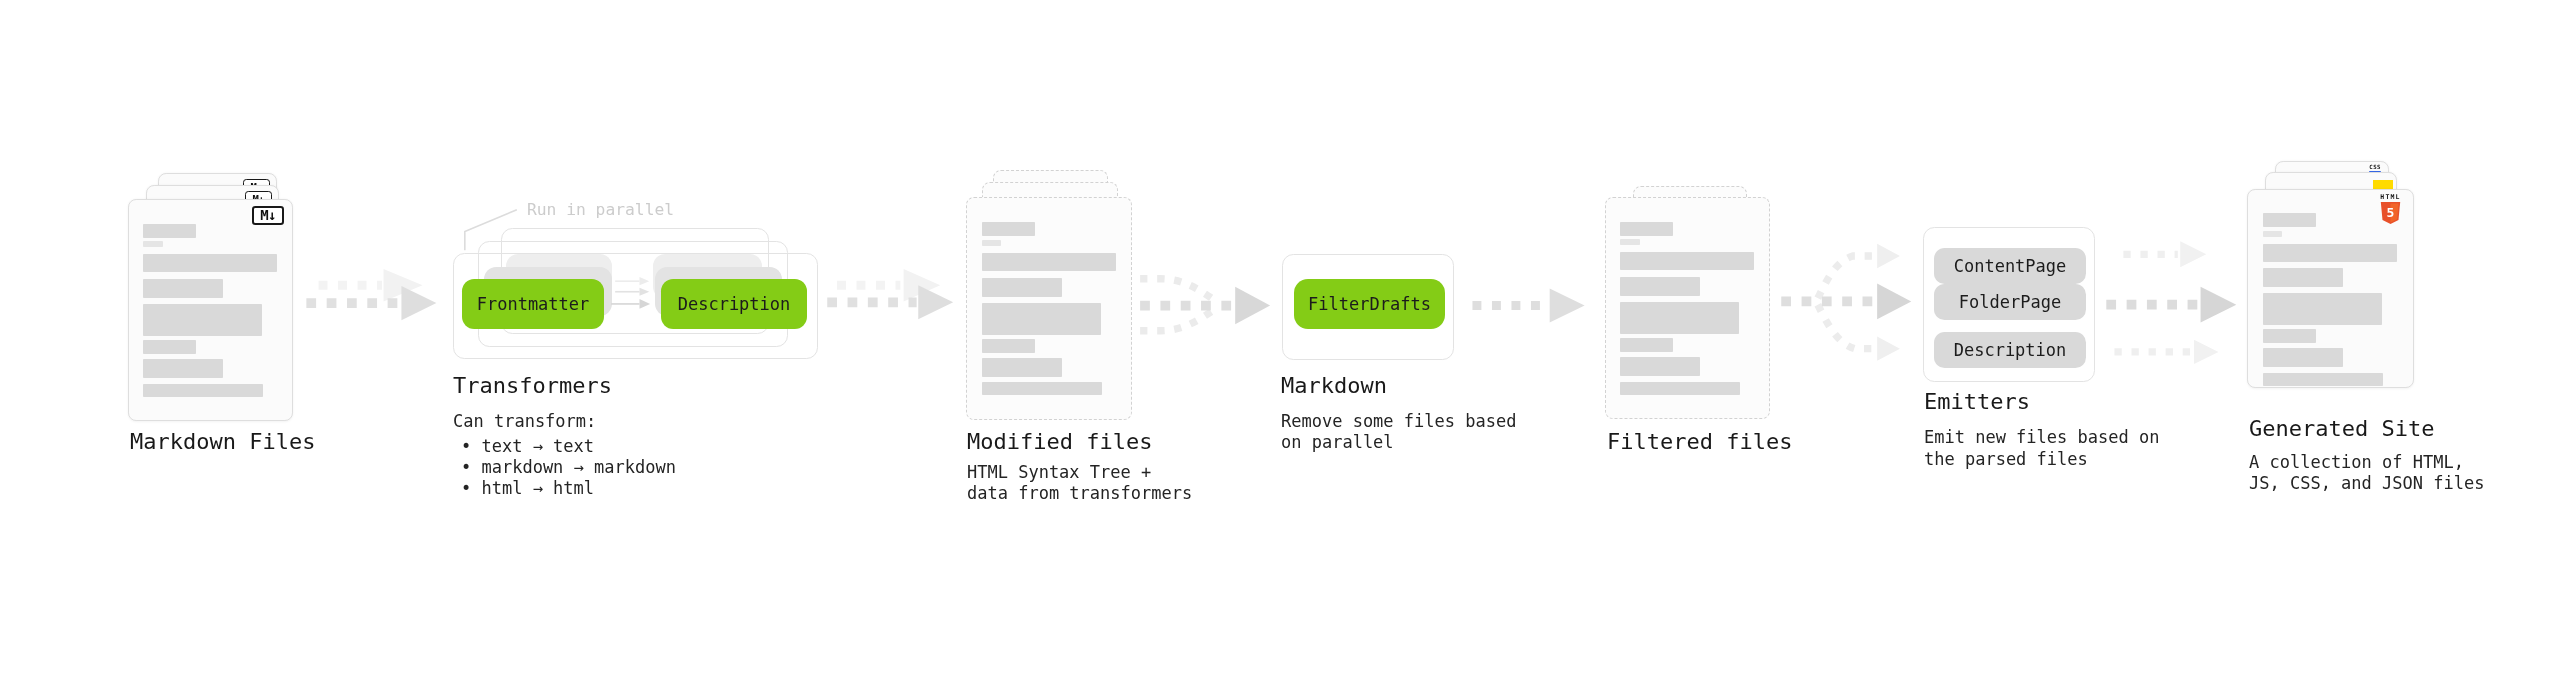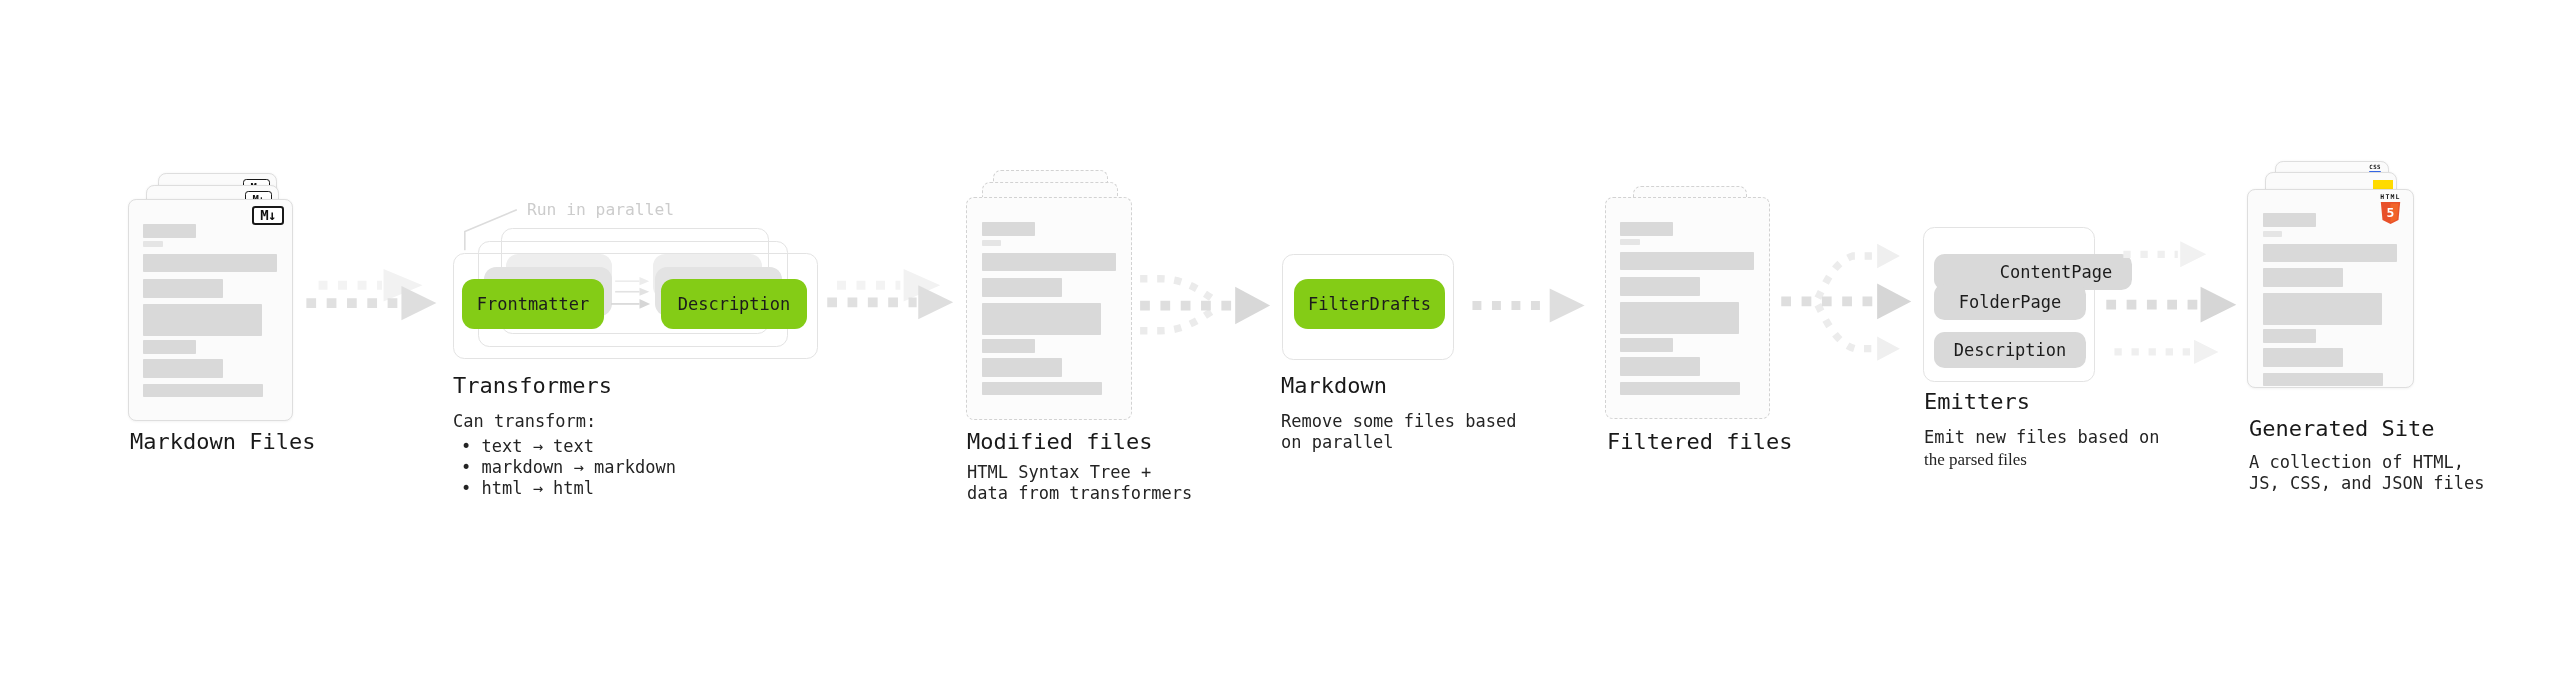--- a/index.html
+++ b/index.html
@@ -118,26 +118,26 @@
       <div class="bar" style="left:14px;top:104px;width:119px;height:32px;"></div>
       <div class="bar" style="left:14px;top:140px;width:53px;height:14px;"></div>
       <div class="bar" style="left:14px;top:159px;width:80px;height:18.7px;"></div>
       <div class="bar" style="left:14px;top:184px;width:120px;height:13px;"></div>
     </div>
     <div class="label" style="left:1607px;top:429px;">Filtered files</div>
   </div>
 
   <div>
     <div class="obox" style="left:1923px;top:227px;width:172px;height:155px;"></div>
-    <div class="epill" style="left:1934px;top:254px;width:152px;height:36px;padding-left:46px;">ContentPage</div>
+    <div class="epill" style="left:1934px;top:248px;width:152px;height:36px;">ContentPage</div>
     <div class="epill" style="left:1934px;top:284px;width:152px;height:36px;">FolderPage</div>
     <div class="epill" style="left:1934px;top:332px;width:152px;height:36px;">Description</div>
     <div class="label" style="left:1924px;top:389px;">Emitters</div>
     <div class="sub" style="left:1924px;top:427px;">Emit new files based on</div>
-    <div class="sub" style="left:1924px;top:449px;font-family:Liberation Serif, serif;">the parsed files</div>
+    <div class="sub" style="left:1924px;top:449px;">the parsed files</div>
   </div>
 
   <div>
     <div class="doc" style="left:2275px;top:161px;width:114px;height:49px;">
       <div class="css-badge" style="left:93px;top:3.3px;">
         <div class="txt">CSS</div>
         <div class="bar-b"></div>
       </div>
     </div>
     <div class="doc" style="left:2265px;top:172px;width:132px;height:57px;">

